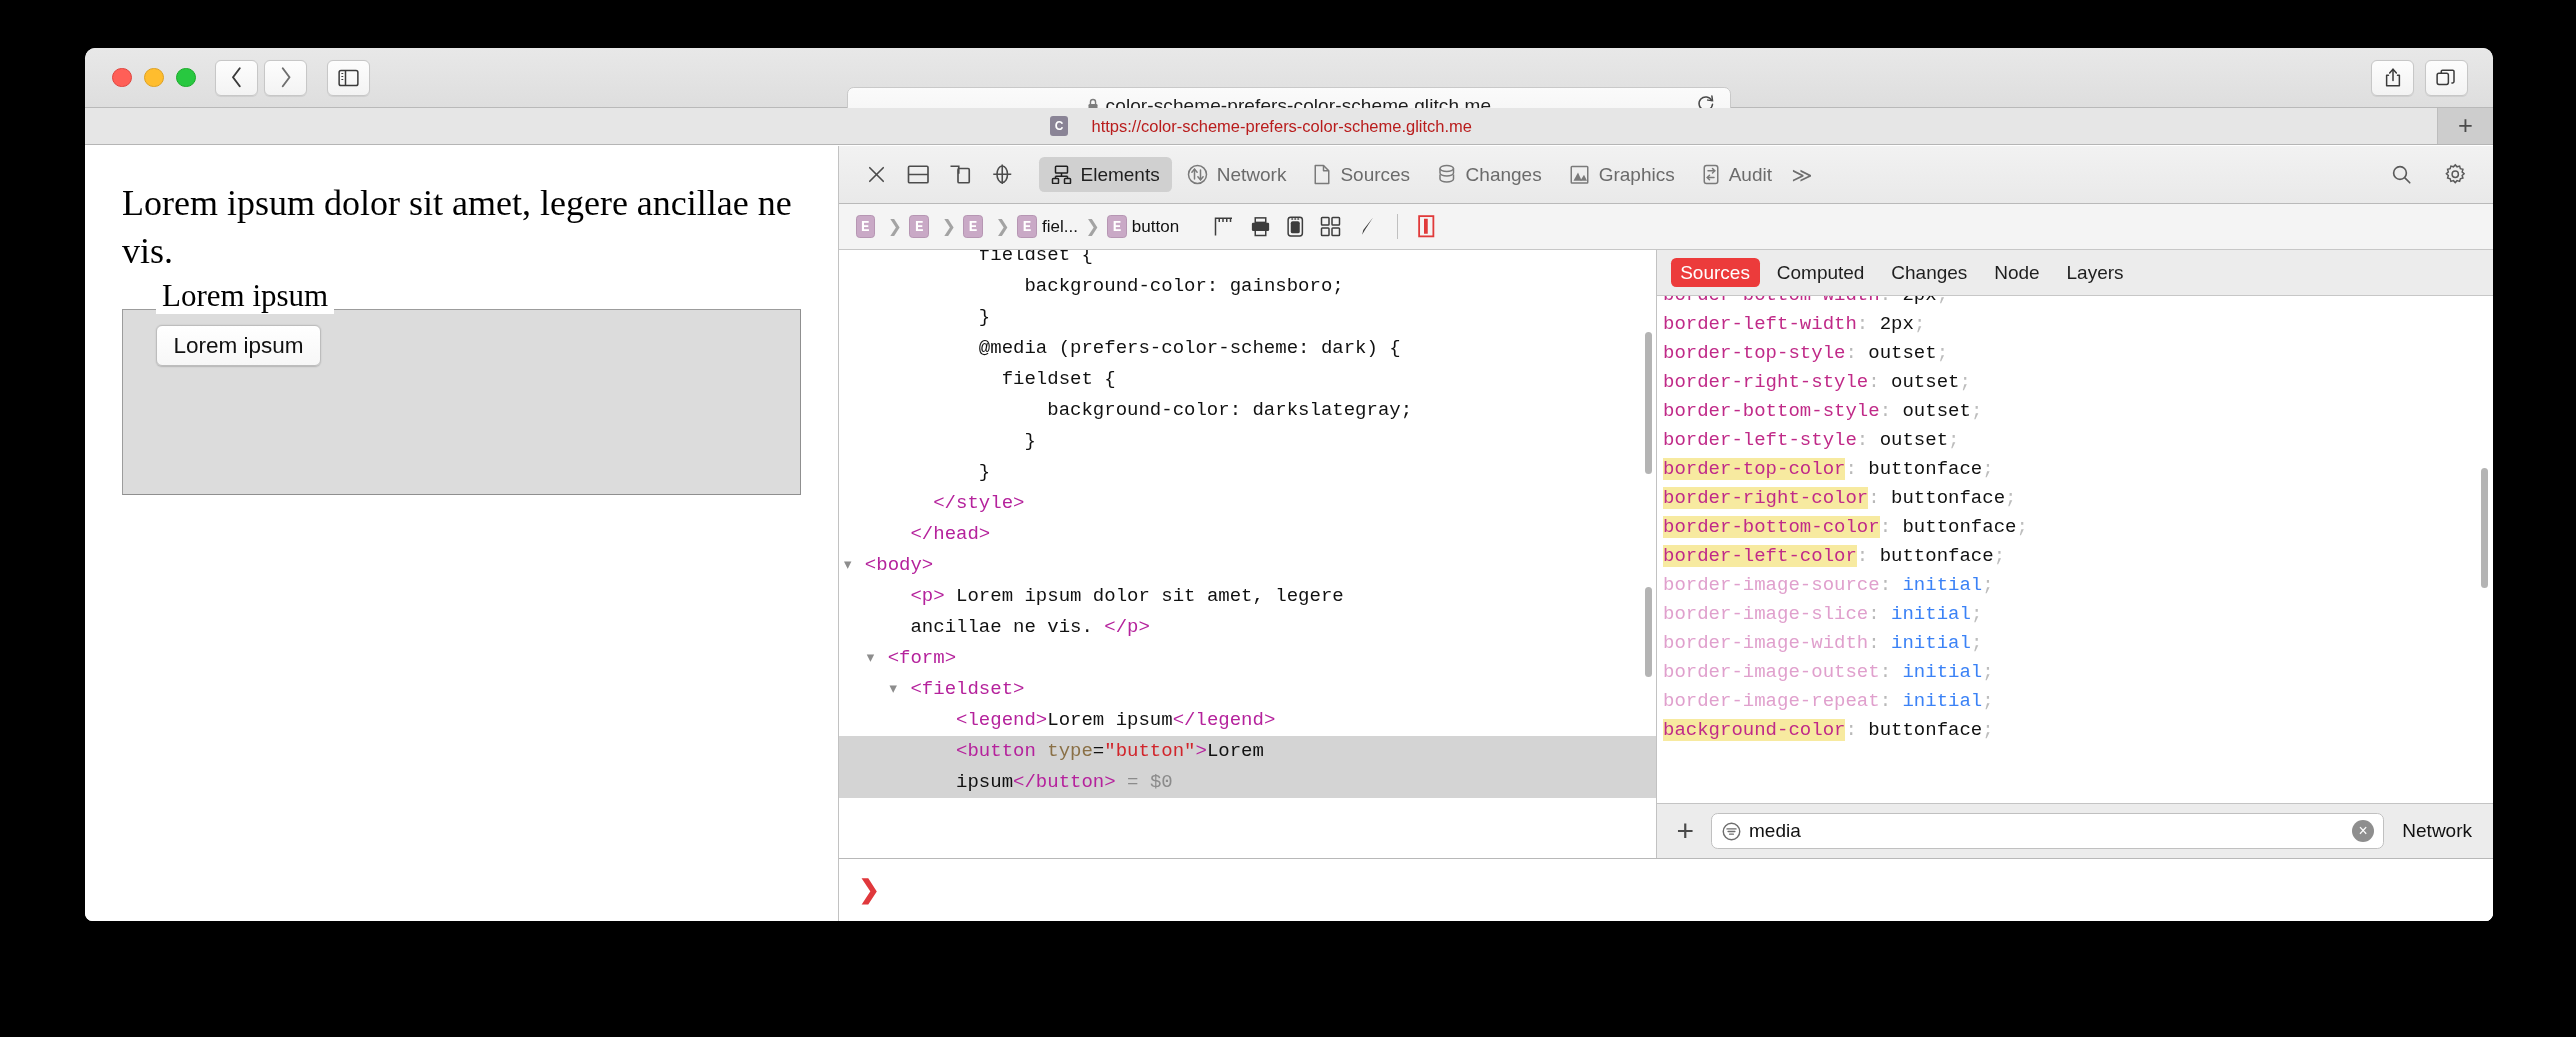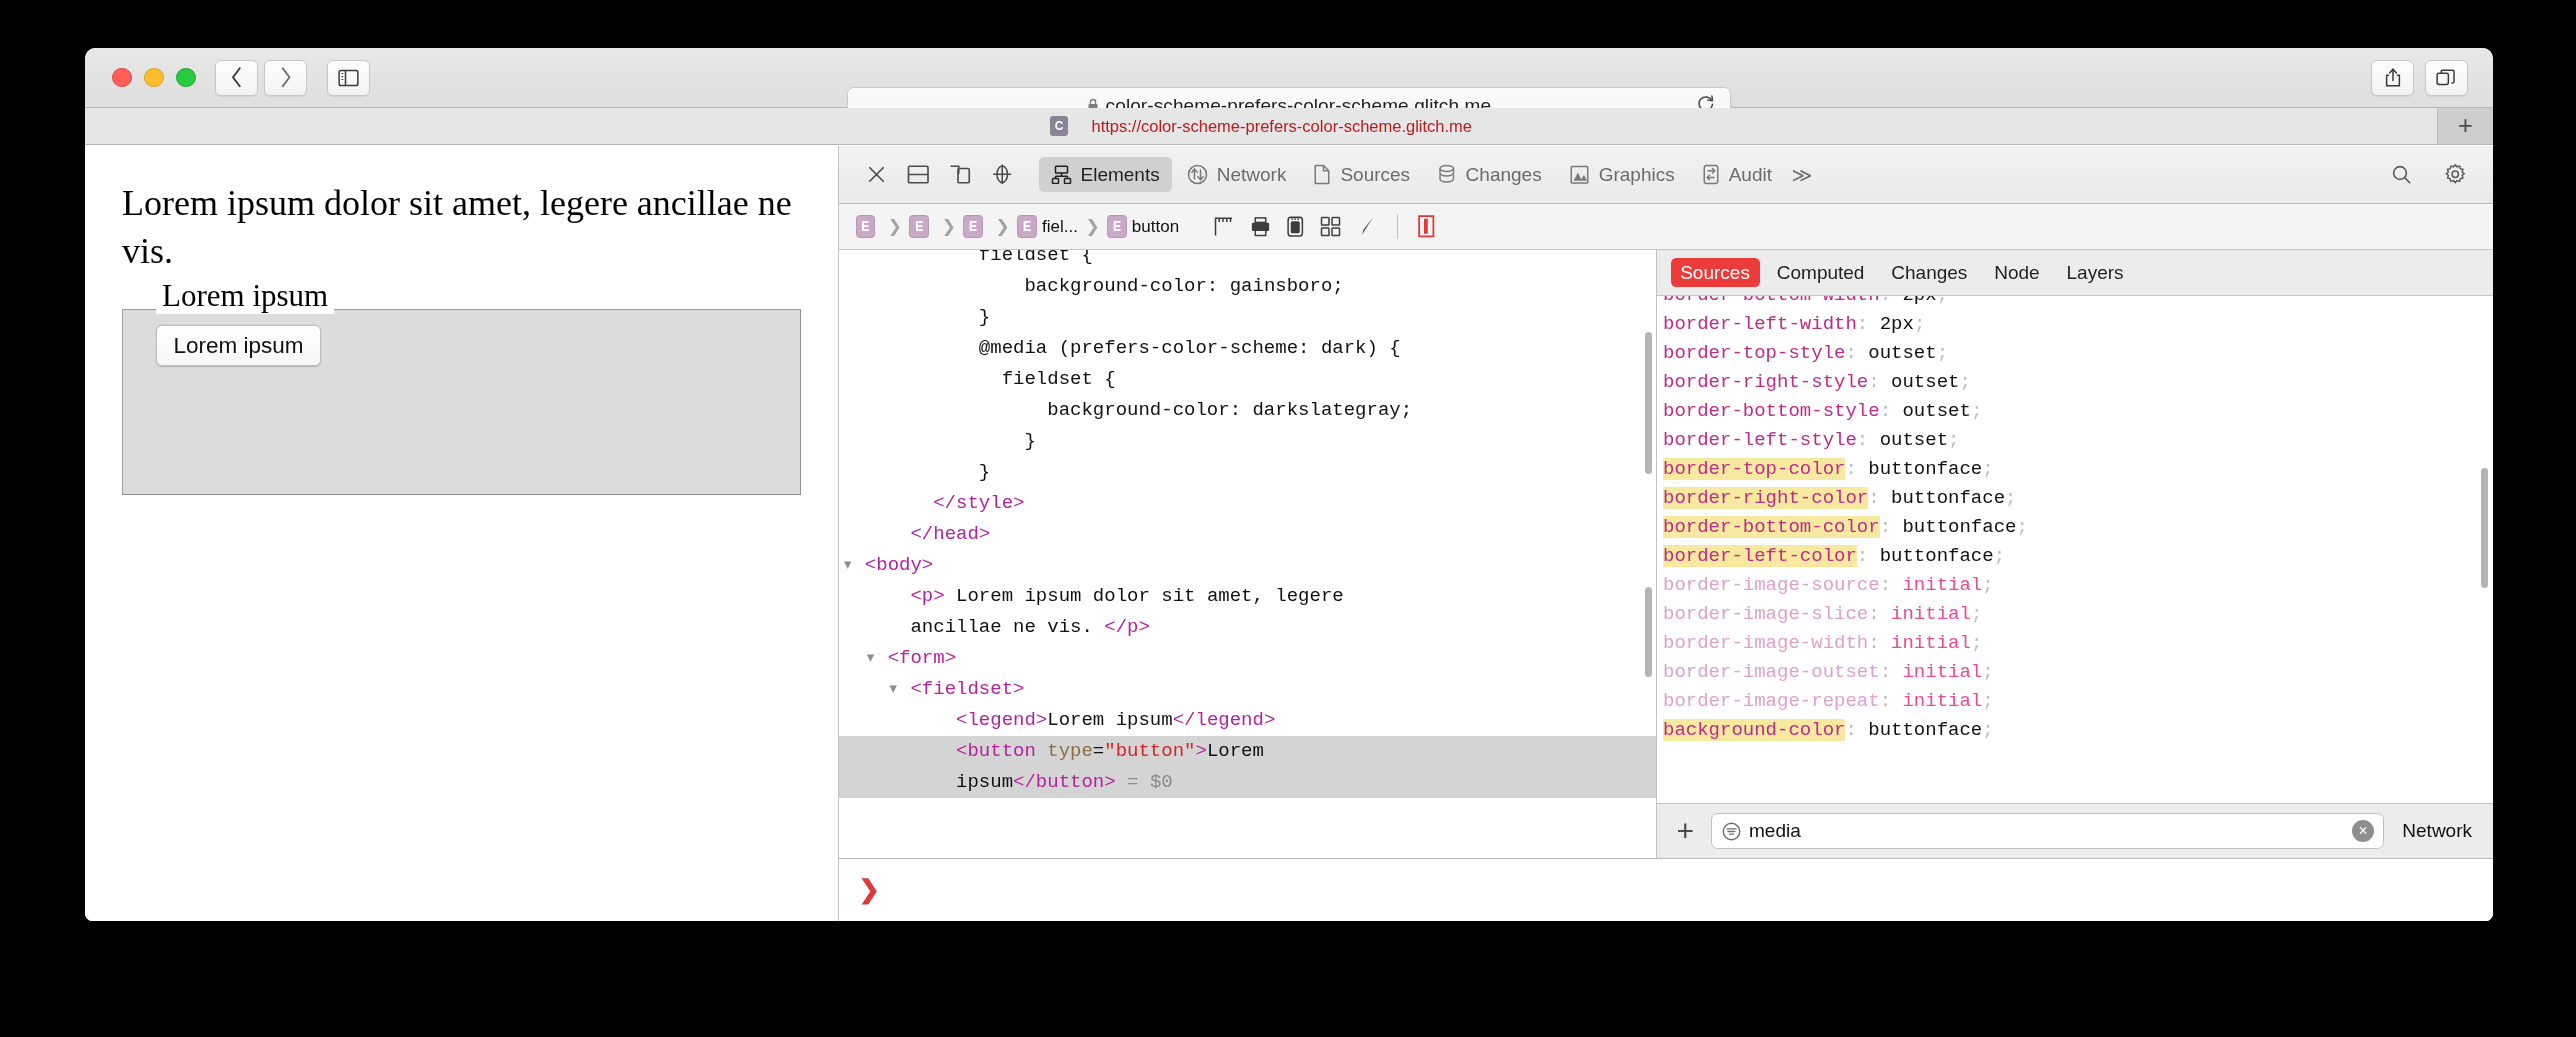--- a/index.html
+++ b/index.html
@@ -267,21 +267,21 @@
     font-family: "Liberation Mono", monospace;
     font-size: 19px;
     line-height: 29px;
     padding-top: 0;
   }
   #styleinner { position: relative; top: -15px; padding-left: 6px; white-space: pre; }
   .prop { color: #c02a88; }
   .prop.dim { color: #e0a0cd; }
   .colon { color: #b9b9b9; }
   .pval { color: #111; }
-  .pval.dim { color: #ec4899; }
+  .pval.dim { color: #3b82f6; }
   .semi { color: #bdbdbd; }
   .hl { background: #f7eaa0; }
   #stylescroll {
     position: absolute; right: 5.2px; top: 172px;
     width: 6.7px; height: 120px; border-radius: 3.7px;
     background: #b4b4b4;
   }
   #stylesbar {
     height: 55px;
     background: #ececec;

